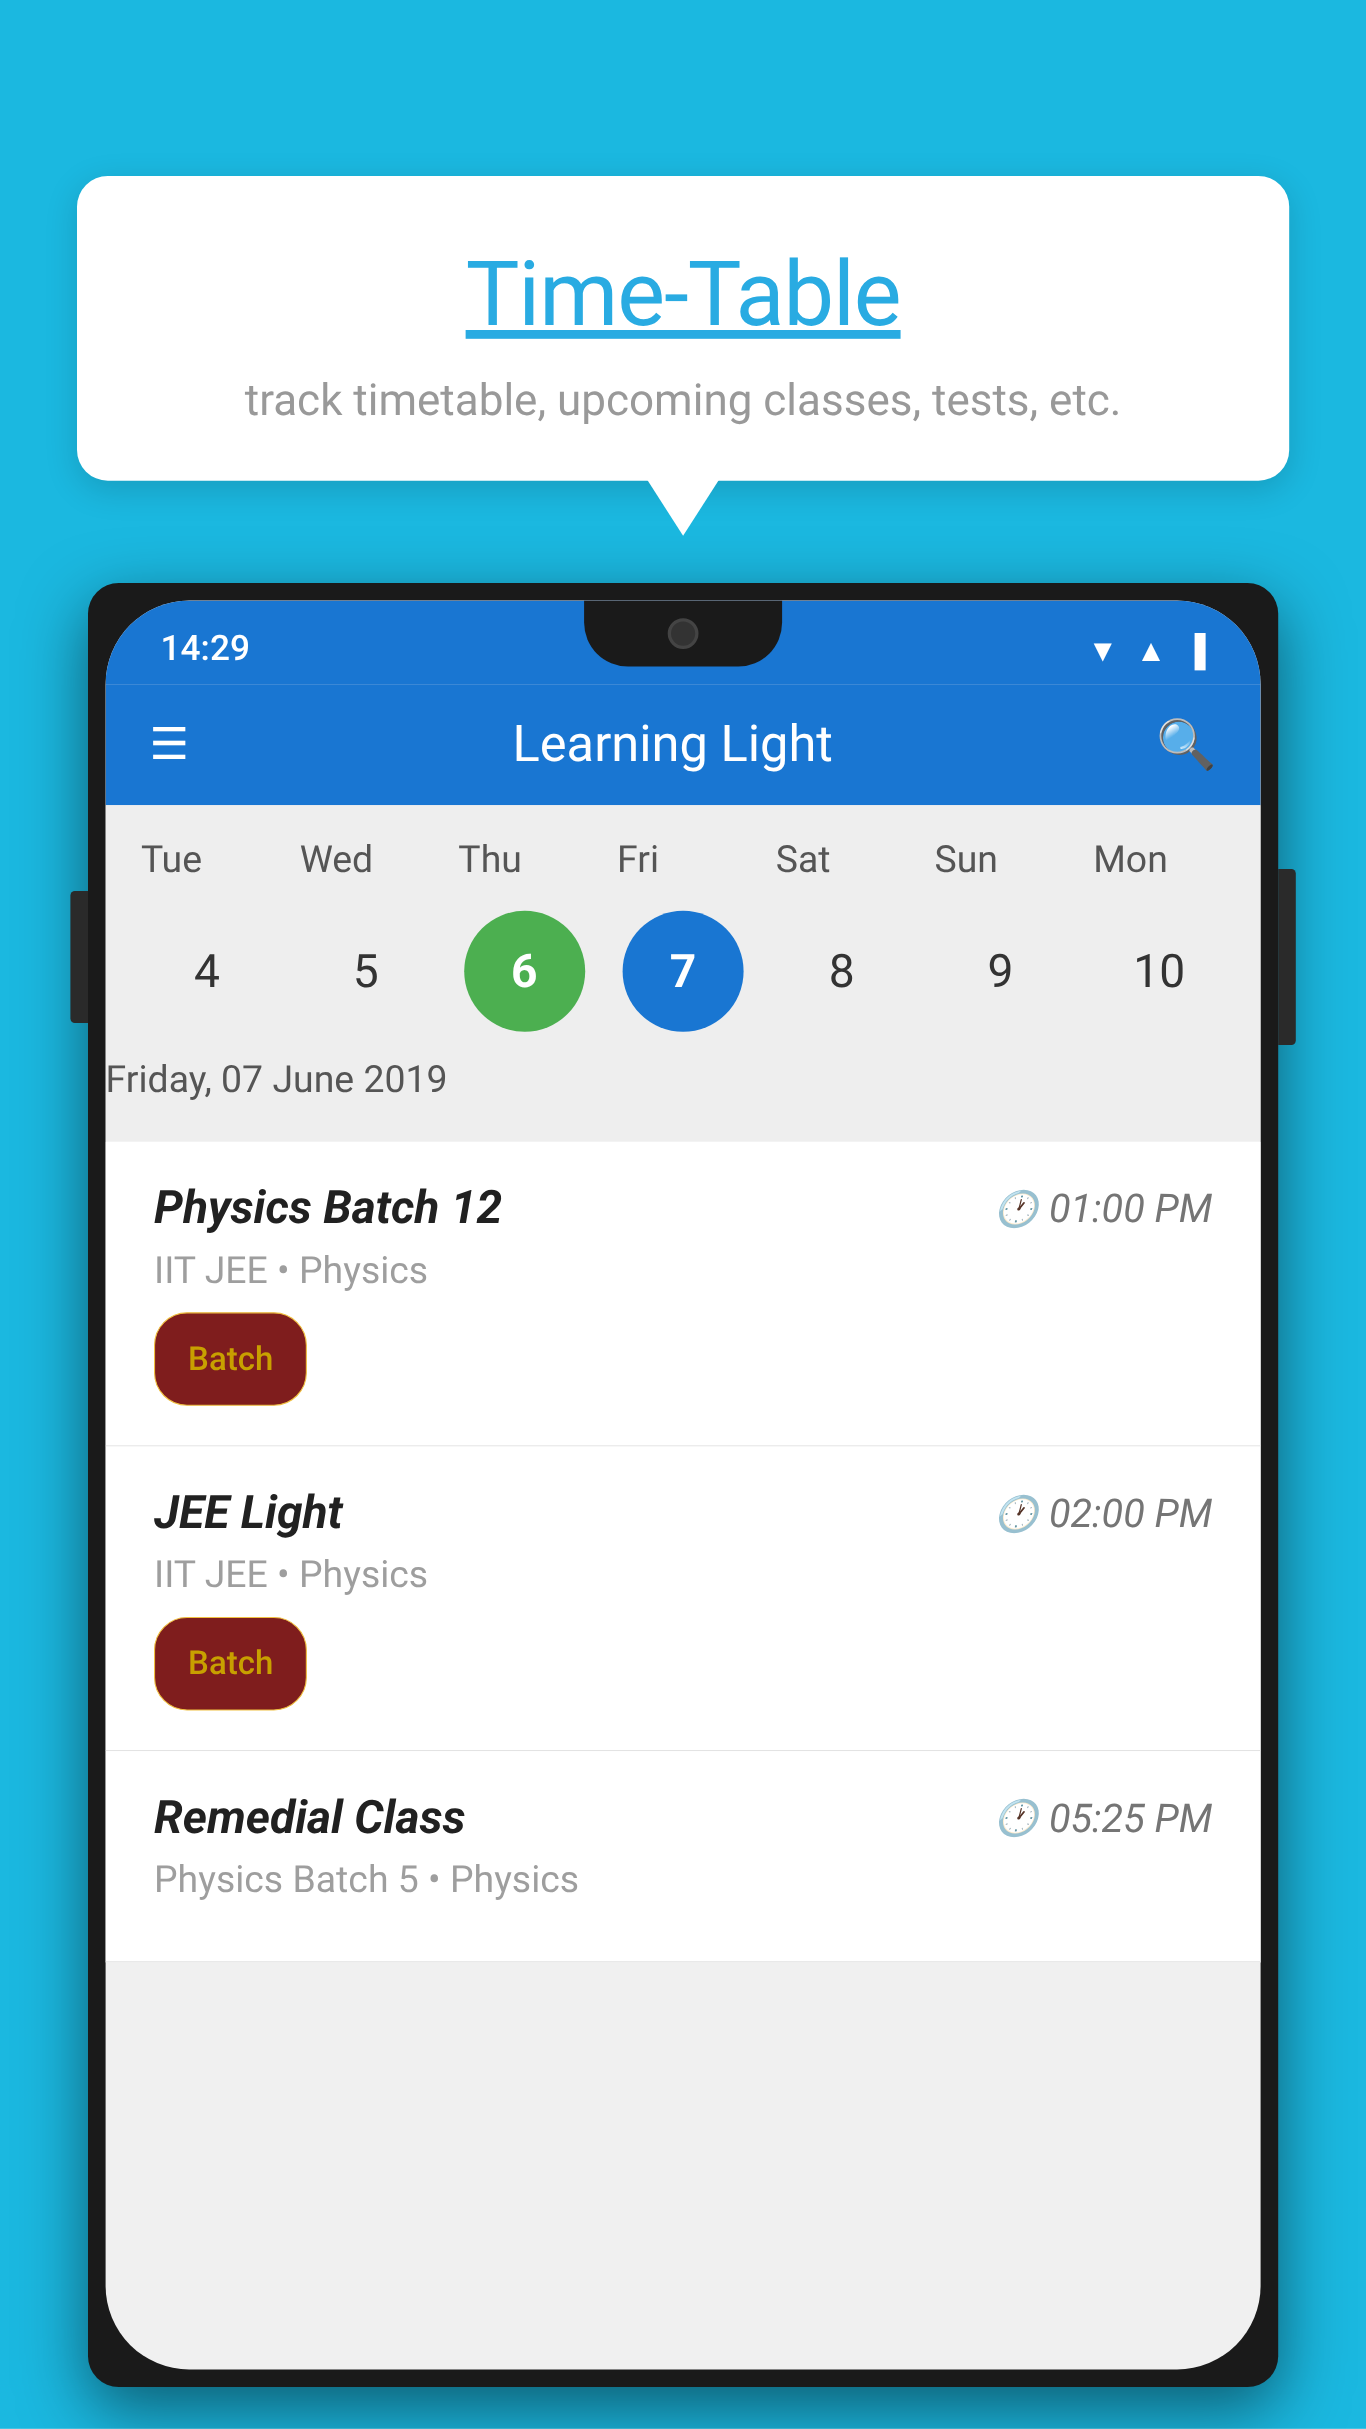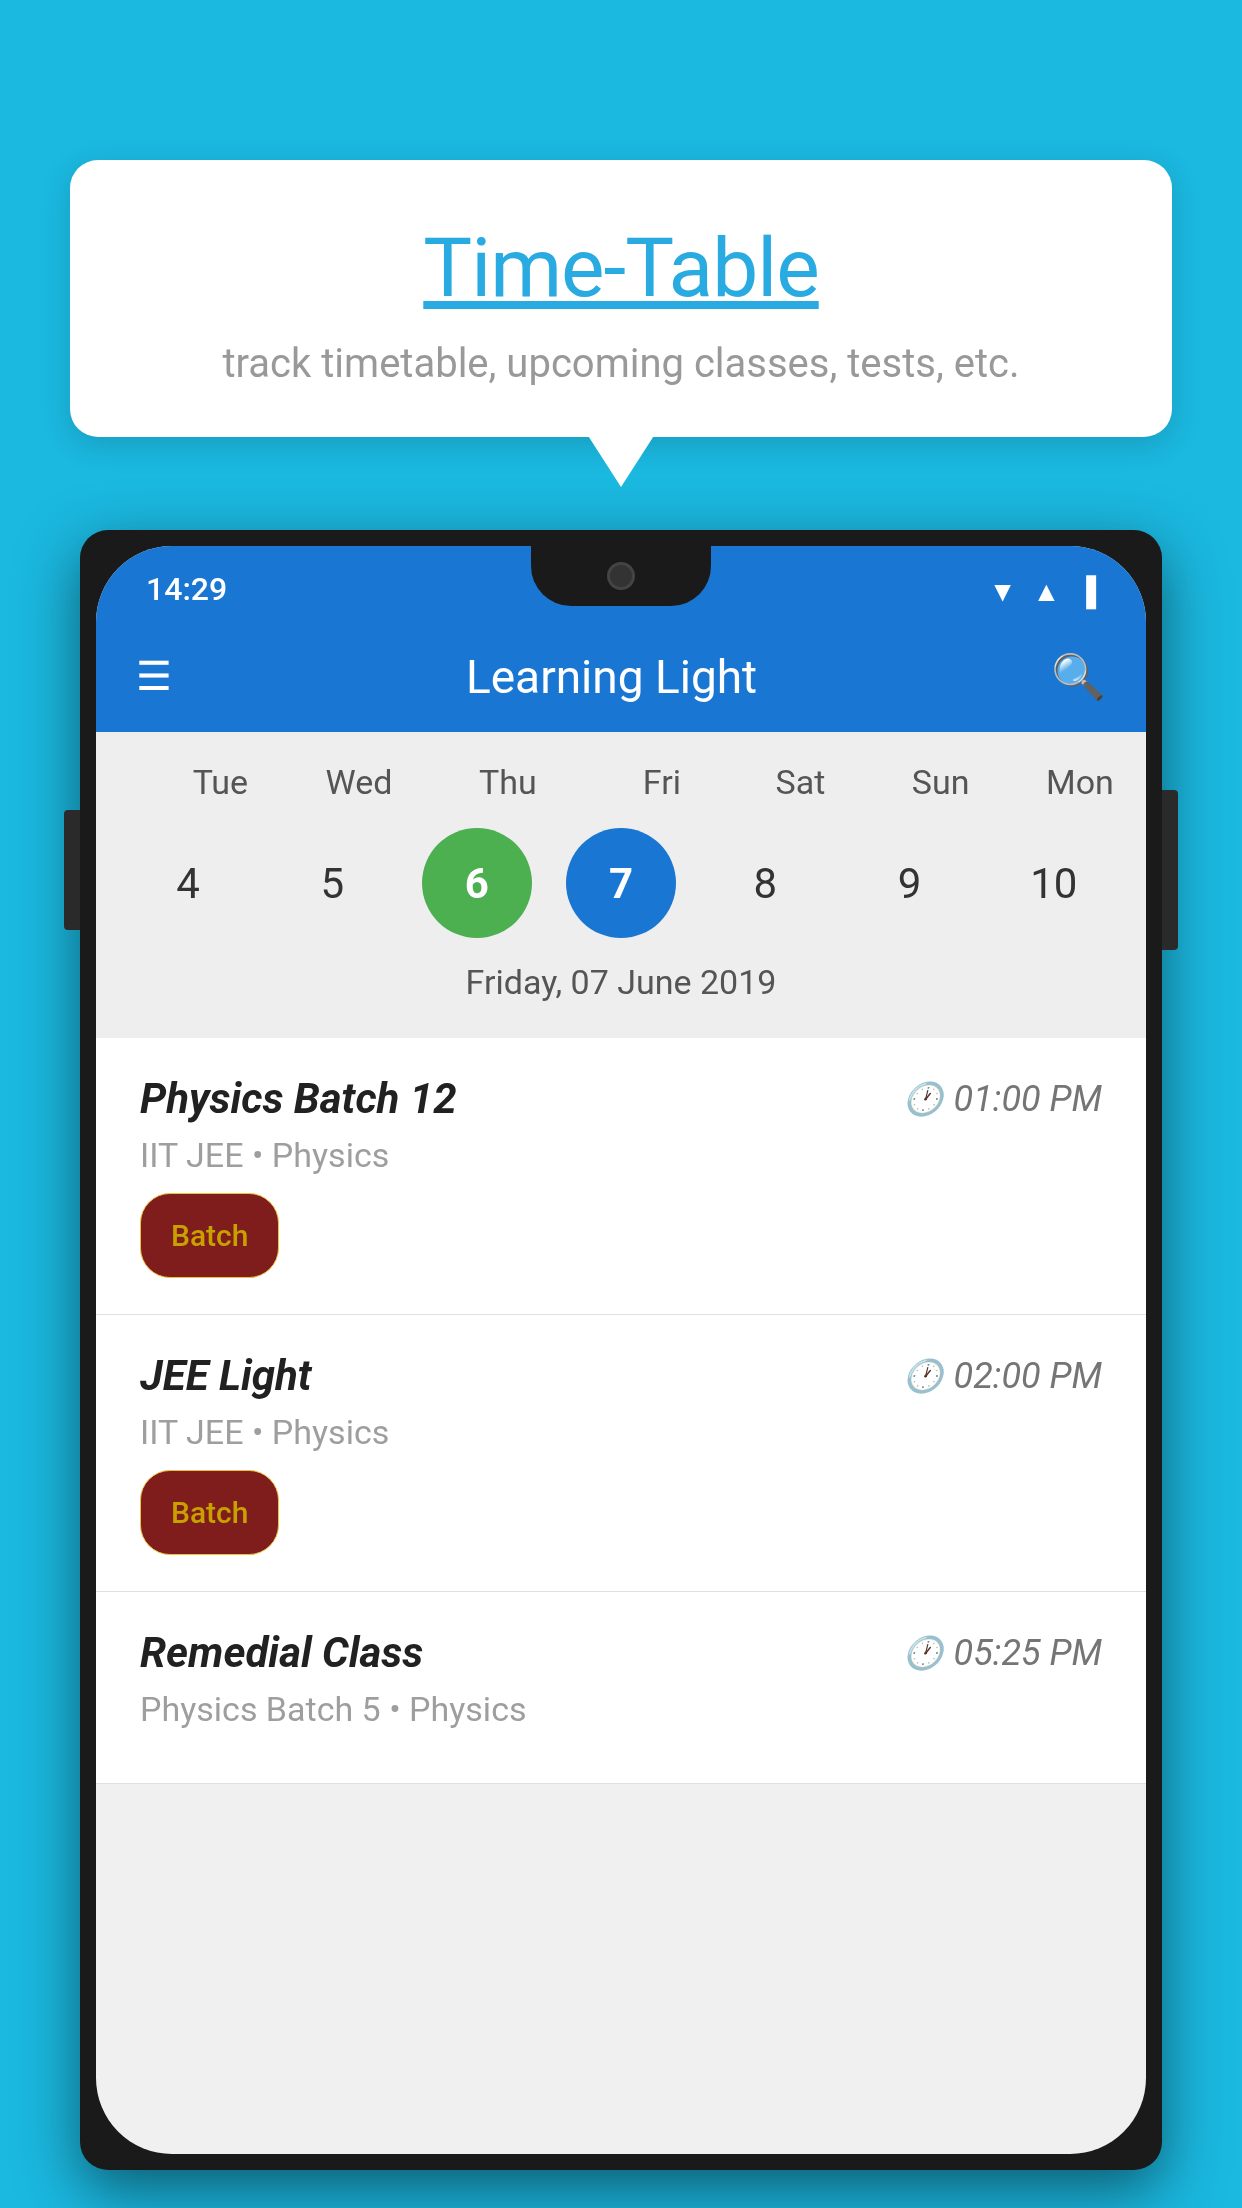--- a/index.html
+++ b/index.html
@@ -201,21 +201,21 @@
     .calendar-days-header {
       display: flex;
       justify-content: space-around;
       padding: 10px 20px 16px 20px;
     }
 
     .day-name {
       color: #555;
       font-size: 34px;
       font-weight: 400;
-      text-align: right;
+      text-align: left;
       width: 120px;
     }
 
     .calendar-dates {
       display: flex;
       justify-content: space-around;
       padding: 10px 20px 16px 20px;
     }
 
     .date-cell {
@@ -237,21 +237,21 @@
       font-weight: 700;
     }
 
     .date-cell.selected {
       background: #1976D2;
       color: white;
       font-weight: 700;
     }
 
     .selected-date-label {
-      text-align: center;
+      text-align: left;
       color: #555;
       font-size: 34px;
       padding: 8px 0 16px 0;
     }
 
     
     .events-list {
       background: white;
       flex: 1;
     }

